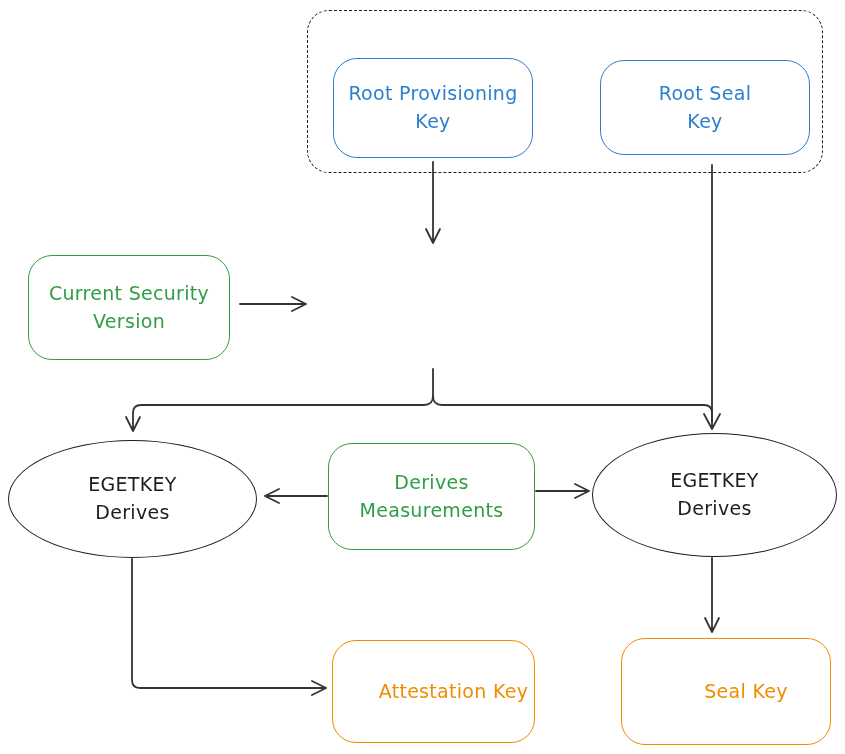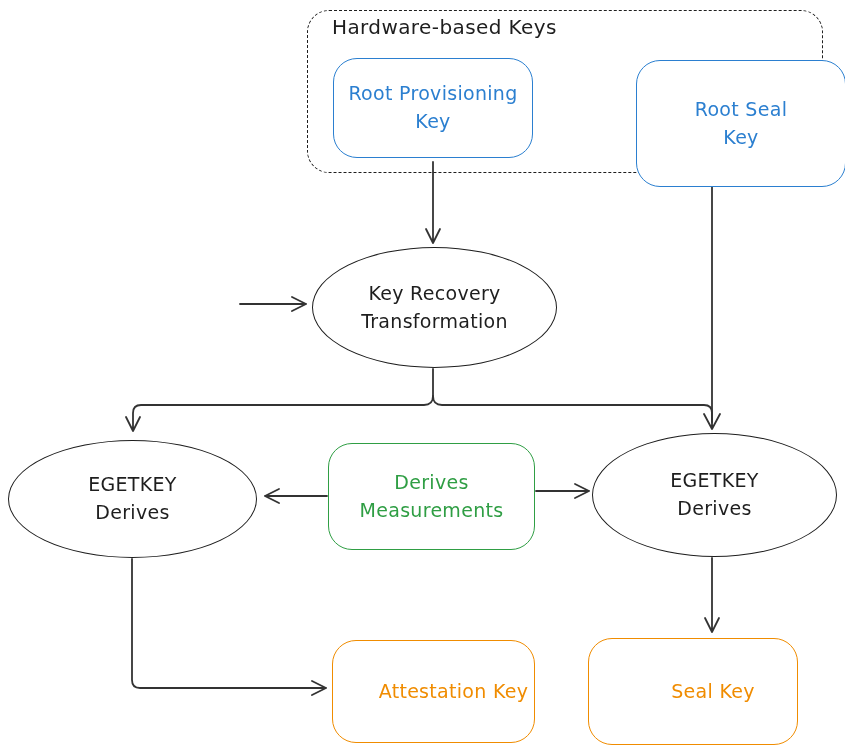--- a/index.html
+++ b/index.html
@@ -41,48 +41,47 @@
     <path d="M327 496 L265 496 M279 489 L265 496 M279 503 L265 496"></path>
 
     <path d="M536 491 L589 491 M575 484 L589 491 M575 498 L589 491"></path>
 
     <path d="M132 559 L132 680 Q132 688 140 688 L326 688 M312 681 L326 688 M312 695 L326 688"></path>
 
     <path d="M712 558 L712 632 M705 618 L712 632 M719 618 L712 632"></path>
   </svg>
 
   <div class="group-box" style="left:307px;top:10px;width:516px;height:163px;"></div>
-  <div class="group-title" style="left:332px;top:15px;">Hardware-based Keys</div>
 
   <div class="node rect blue" style="left:333px;top:58px;width:200px;height:100px;">
     <span class="lbl" style="max-width:170px;">Root Provisioning Key</span>
   </div>
 
-  <div class="node rect blue" style="left:600px;top:60px;width:210px;height:127px;margin-left:36px;">
+  <div class="node rect blue" style="left:600px;top:60px;width:210px;height:95px;">
     <span class="lbl" style="max-width:110px;">Root Seal Key</span>
   </div>
 
+  <div class="node rect green" style="left:28px;top:255px;width:202px;height:105px;">
+    <span class="lbl" style="max-width:170px;">Current Security Version</span>
+  </div>
 
-  <div class="node ellipse" style="left:312px;top:247px;width:245px;height:121px;">
-    <span class="lbl" style="max-width:155px;">Key Recovery Transformation</span>
-  </div>
 
   <div class="node ellipse" style="left:8px;top:440px;width:249px;height:118px;">
     <span class="lbl" style="max-width:110px;">EGETKEY Derives</span>
   </div>
 
   <div class="node rect green" style="left:328px;top:443px;width:207px;height:107px;">
     <span class="lbl" style="max-width:150px;">Derives Measurements</span>
   </div>
 
   <div class="node ellipse" style="left:592px;top:433px;width:245px;height:124px;">
     <span class="lbl" style="max-width:110px;">EGETKEY Derives</span>
   </div>
 
   <div class="node rect orange" style="left:332px;top:640px;width:203px;height:103px;">
     <span class="lbl" style="max-width:180px;">Attestation Key</span>
   </div>
 
-  <div class="node rect orange" style="left:588px;top:638px;width:210px;height:107px;">
+  <div class="node rect orange" style="left:621px;top:638px;width:210px;height:107px;">
     <span class="lbl" style="max-width:180px;">Seal Key</span>
   </div>
 
 </div>
 
 </body></html>

